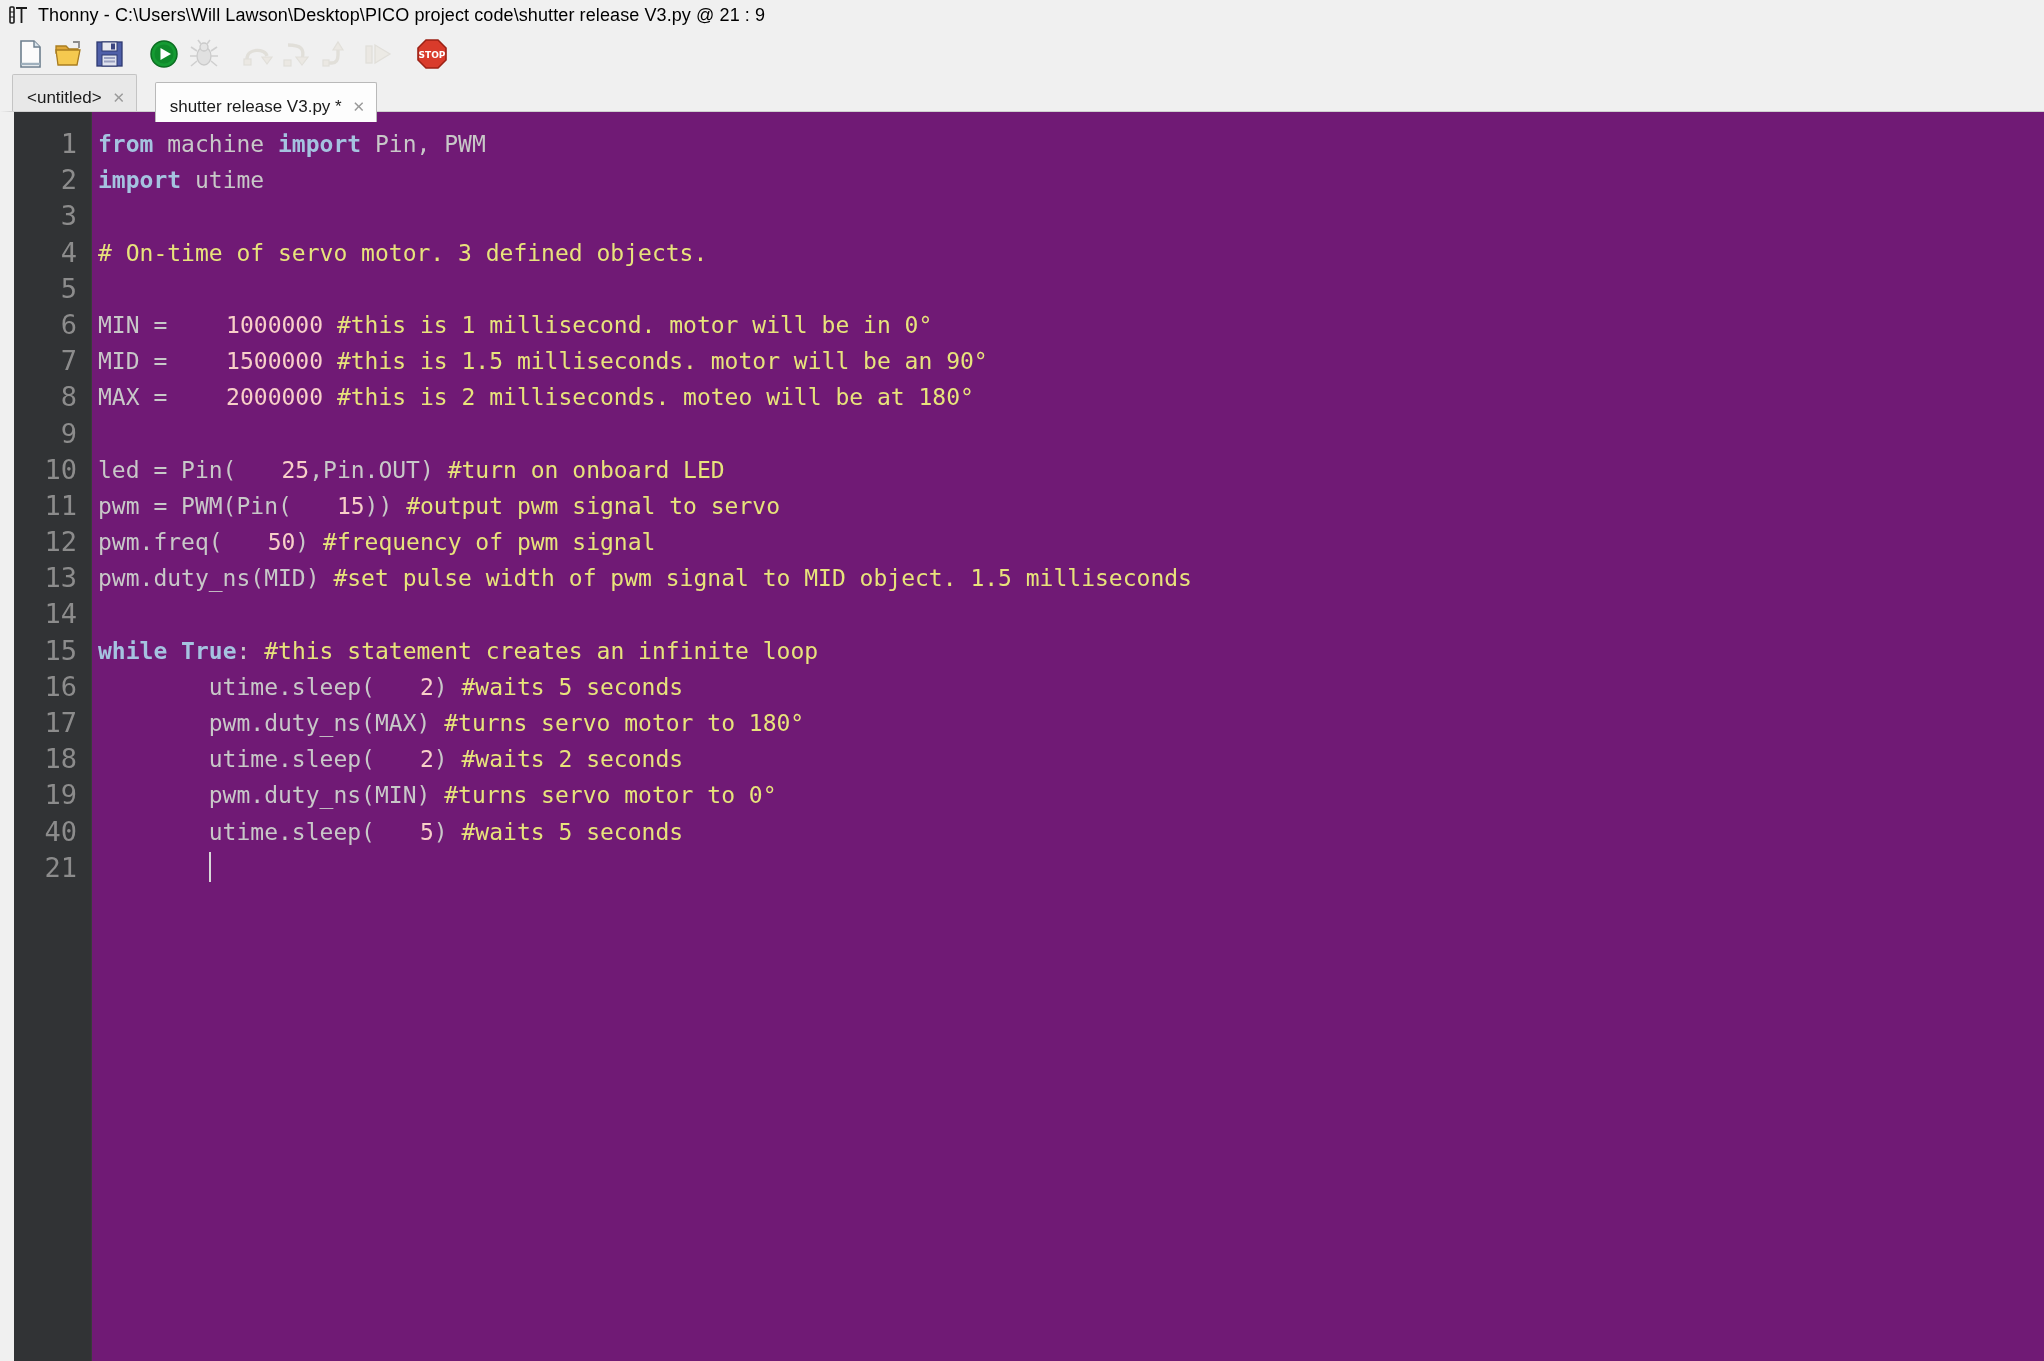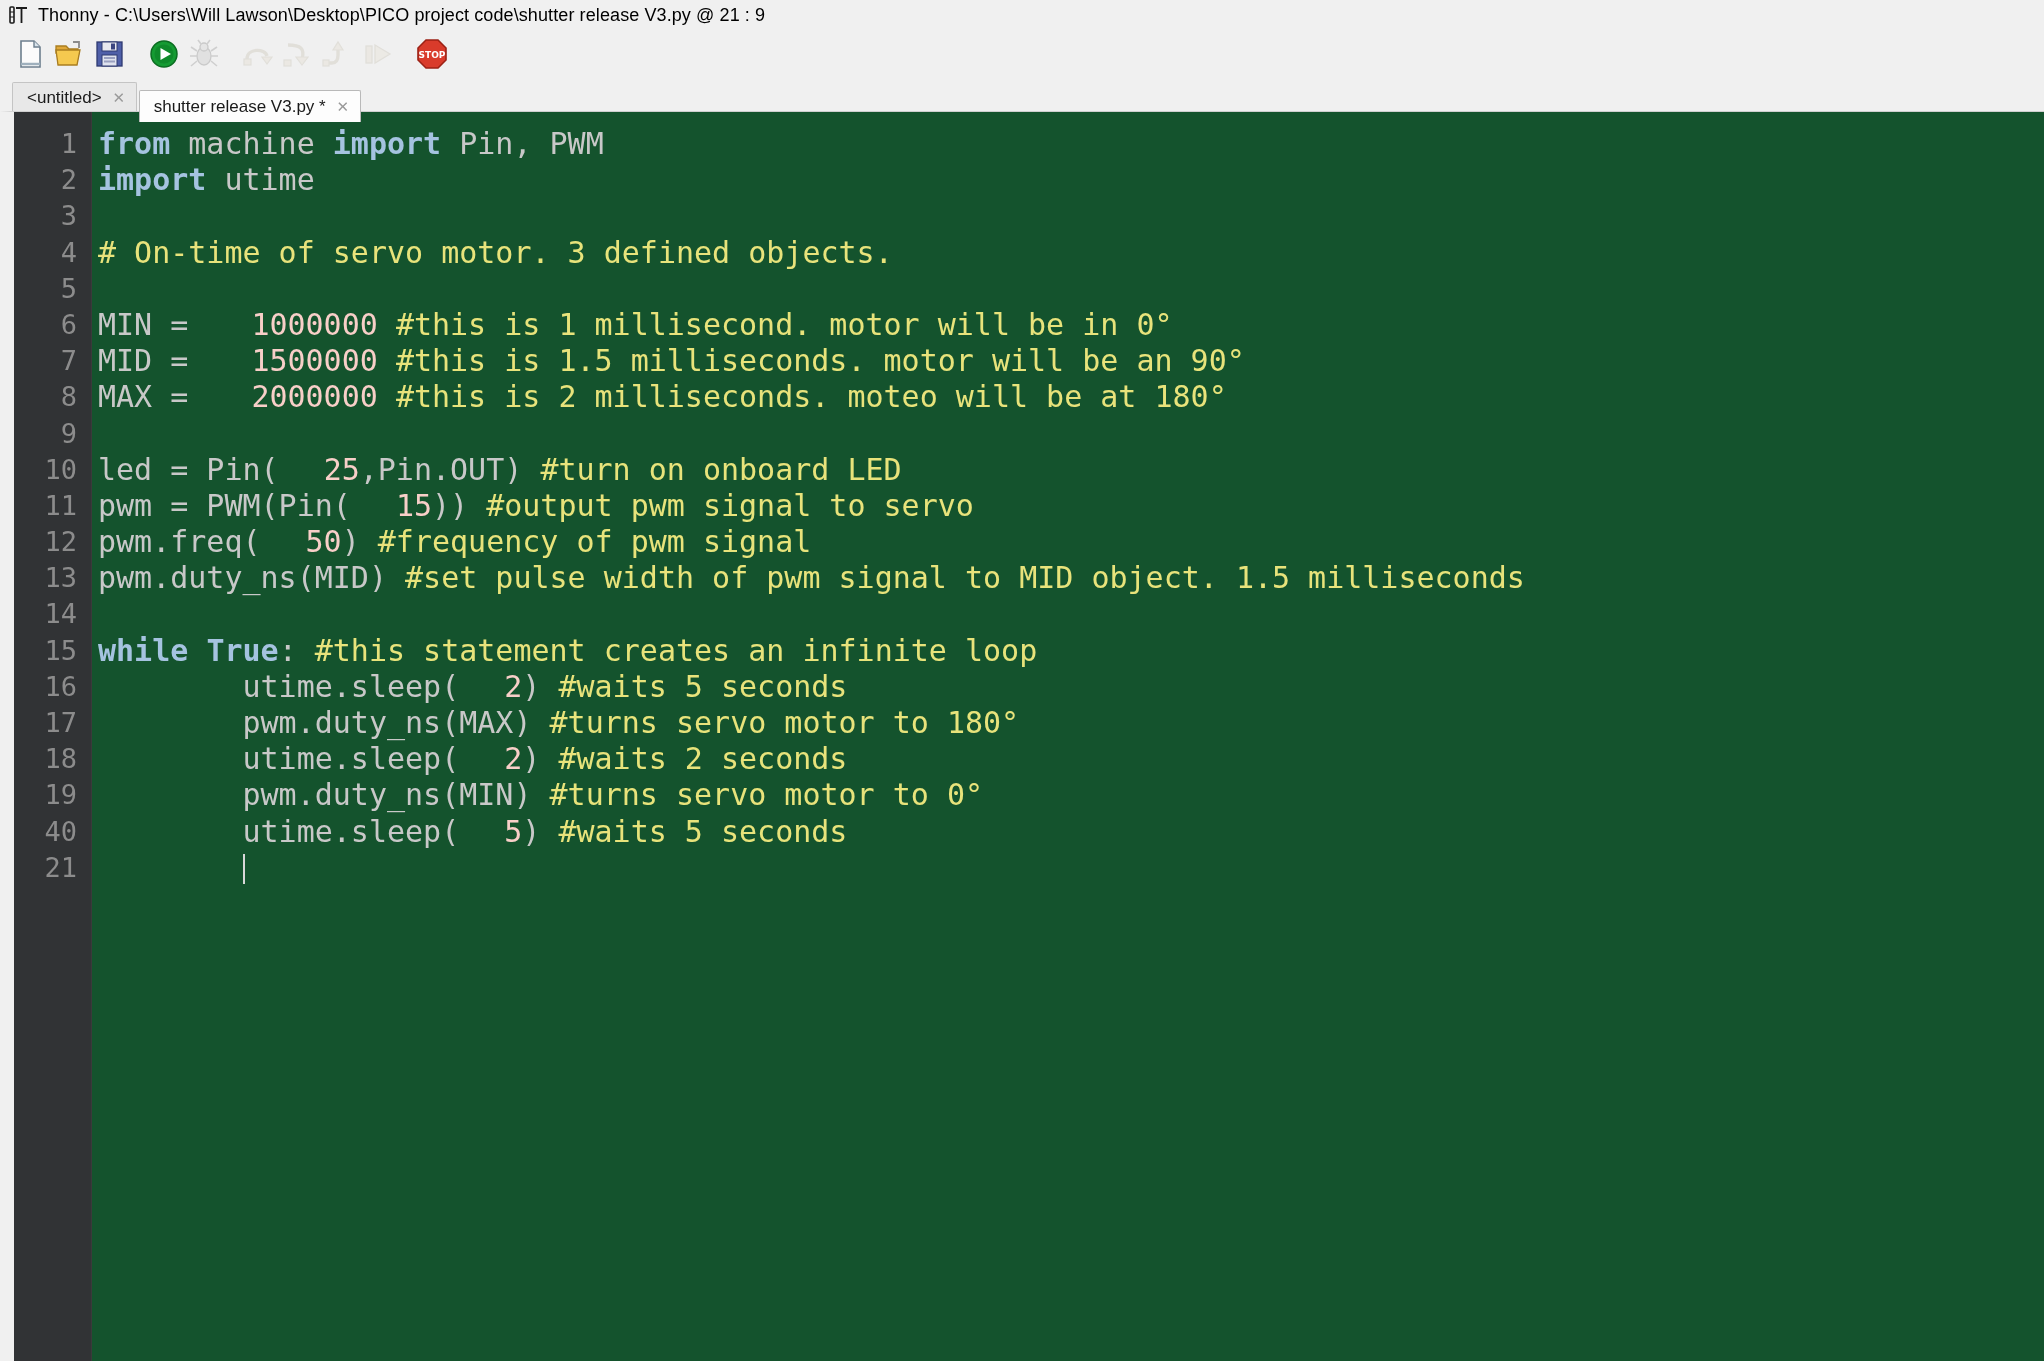--- a/index.html
+++ b/index.html
@@ -92,28 +92,28 @@
     display: flex;
     align-items: flex-end;
     padding-left: 12px;
     background: #f0f0f0;
     position: relative;
   }
   .tab {
     height: 29px;
     display: flex;
     align-items: center;
-    padding: 0 10px 0 14px;
+    padding: 8px 10px 0 14px;
     font-size: 17px;
     color: #1a1a1a;
     background: #e8e8e8;
     border: 1px solid #c4c4c4;
     border-bottom: none;
     border-radius: 2px 2px 0 0;
-    margin-right: 2px;
+    margin-right: 18px;
     white-space: nowrap;
     position: relative;
     top: 1px;
   }
   .tab.active {
     background: #fdfdfd;
     border-color: #b9b9b9;
     height: 31px;
     top: 11px;
     z-index: 2;
@@ -147,24 +147,24 @@
     text-align: right;
     padding: 14px 14px 0 0;
     box-sizing: border-box;
     user-select: none;
     border-right: 1px solid #3a3a3a;
   }
   .gutter div { height: 36.2px; }
 
   .code {
     flex: 1 1 auto;
-    background: #14532d;
+    background: #701a75;
     color: #c8c8c8;
     font-family: "DejaVu Sans Mono", monospace;
-    font-size: 30px;
+    font-size: 23px;
     line-height: 36.2px;
     padding: 14px 0 0 6px;
     box-sizing: border-box;
     white-space: pre;
     overflow: hidden;
     position: relative;
   }
   .code-line { height: 36.2px; white-space: pre; }
 
   .kw   { color: #a5c3e0; font-weight: bold; }

